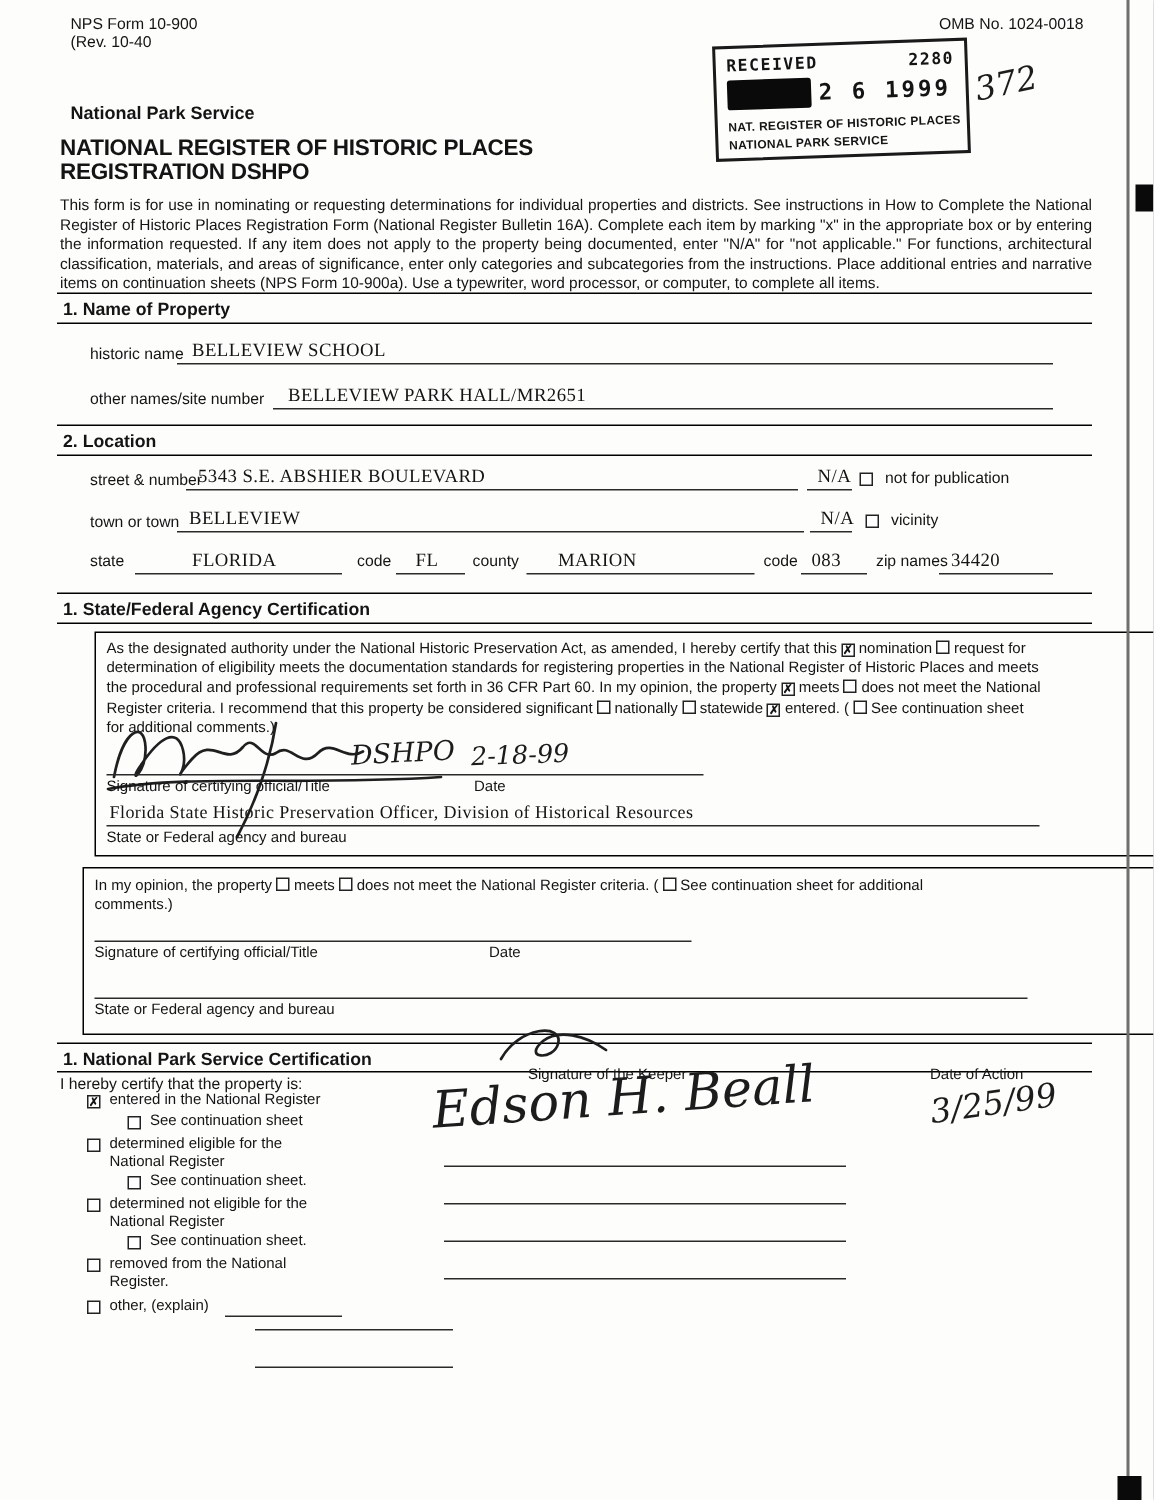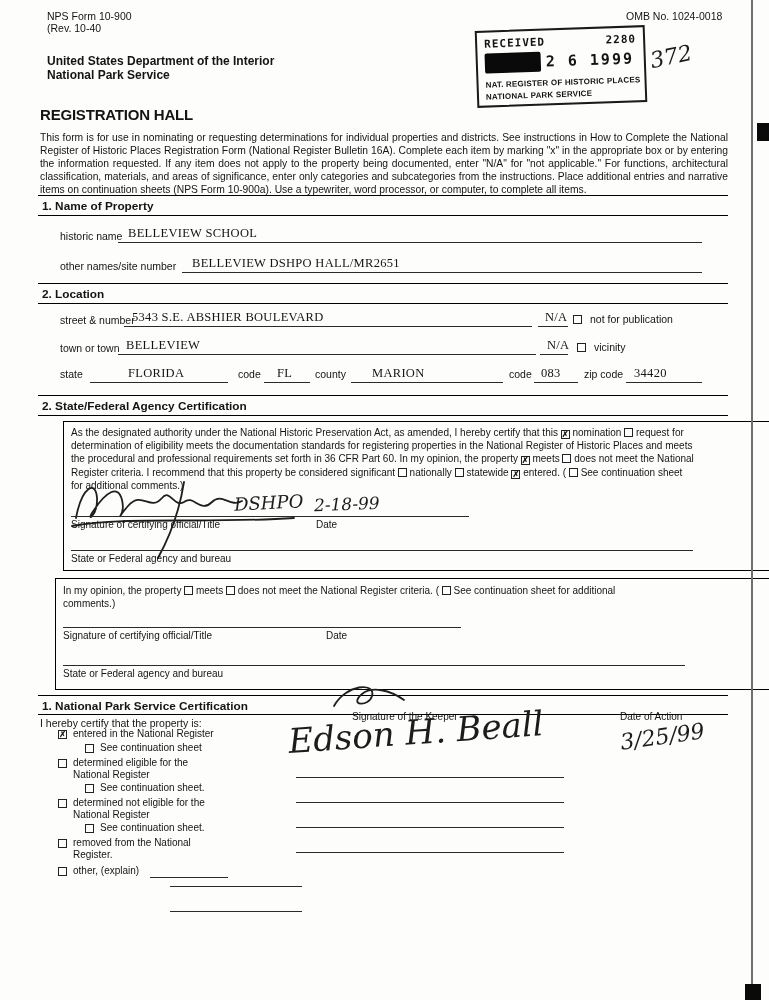--- a/index.html
+++ b/index.html
@@ -29,23 +29,23 @@
   .sigsvg { stroke:#1f1f1f; stroke-width:1.8; fill:none; stroke-linecap:round; }
 </style>
 </head>
 <body>
 
 <div class="page">
 
   <div class="abs small" style="left:47px;top:10px">NPS Form 10-900</div>
   <div class="abs small" style="left:47px;top:22px">(Rev. 10-40</div>
   <div class="abs small" style="left:626px;top:10px">OMB No. 1024-0018</div>
-  <div class="abs bold" style="left:47px;top:54px;font-size:12px">United States Department of the Interior</div>
   <div class="abs bold" style="left:47px;top:68px;font-size:12px">National Park Service</div>
-  <div class="abs bold" style="left:40px;top:106px;font-size:15px;letter-spacing:-.2px">REGISTRATION HALL</div>
+  <div class="abs bold" style="left:40px;top:90px;font-size:15px;letter-spacing:-.2px">NATIONAL REGISTER OF HISTORIC PLACES</div>
+  <div class="abs bold" style="left:40px;top:106px;font-size:15px;letter-spacing:-.2px">REGISTRATION DSHPO</div>
 
   <div class="abs stamp" style="left:476px;top:28px;width:170px">
     <div class="stamp-row1">
       <span>RECEIVED</span>
       <span>2280</span>
     </div>
     <div class="stamp-row2">
       <span class="blob"></span>
       <span class="stamp-date">2 6 1999</span>
     </div>
@@ -58,21 +58,21 @@
 
   <div class="abs secline" style="left:38px;top:195px;width:690px"></div>
   <div class="abs sechead" style="left:42px;top:199px">1. Name of Property</div>
   <div class="abs botline" style="left:38px;top:215px;width:690px"></div>
 
   <div class="abs small" style="left:60px;top:230px">historic name</div>
   <div class="abs typed" style="left:128px;top:226px">BELLEVIEW SCHOOL</div>
   <div class="abs uline" style="left:118px;top:242px;width:584px"></div>
 
   <div class="abs small" style="left:60px;top:260px">other names/site number</div>
-  <div class="abs typed" style="left:192px;top:256px">BELLEVIEW DSHPO HALL/MR2651</div>
+  <div class="abs typed" style="left:192px;top:256px">BELLEVIEW PARK HALL/MR2651</div>
   <div class="abs uline" style="left:182px;top:272px;width:520px"></div>
 
   <div class="abs secline" style="left:38px;top:283px;width:690px"></div>
   <div class="abs sechead" style="left:42px;top:287px">2. Location</div>
   <div class="abs botline" style="left:38px;top:303px;width:690px"></div>
 
   <div class="abs small" style="left:60px;top:314px">street &amp; number</div>
   <div class="abs typed" style="left:132px;top:310px">5343  S.E. ABSHIER BOULEVARD</div>
   <div class="abs uline" style="left:124px;top:326px;width:408px"></div>
   <div class="abs typed" style="left:545px;top:310px">N/A</div>
@@ -97,26 +97,26 @@
   <div class="abs typed" style="left:128px;top:366px">FLORIDA</div>
   <div class="abs small" style="left:238px;top:368px">code</div>
   <div class="abs uline" style="left:264px;top:382px;width:46px"></div>
   <div class="abs typed" style="left:277px;top:366px">FL</div>
   <div class="abs small" style="left:315px;top:368px">county</div>
   <div class="abs uline" style="left:351px;top:382px;width:152px"></div>
   <div class="abs typed" style="left:372px;top:366px">MARION</div>
   <div class="abs small" style="left:509px;top:368px">code</div>
   <div class="abs uline" style="left:534px;top:382px;width:44px"></div>
   <div class="abs typed" style="left:541px;top:366px">083</div>
-  <div class="abs small" style="left:584px;top:368px">zip code</div>
+  <div class="abs small" style="left:584px;top:368px">zip names</div>
   <div class="abs uline" style="left:626px;top:382px;width:76px"></div>
   <div class="abs typed" style="left:634px;top:366px">34420</div>
 
   <div class="abs secline" style="left:38px;top:395px;width:690px"></div>
-  <div class="abs sechead" style="left:42px;top:399px">2. State/Federal Agency Certification</div>
+  <div class="abs sechead" style="left:42px;top:399px">1. State/Federal Agency Certification</div>
   <div class="abs botline" style="left:38px;top:415px;width:690px"></div>
 
   <div class="abs boxed" style="left:63px;top:421px;width:768px;height:150px">
     <p class="abs cert" style="left:7px;top:4px;width:624px">
       <span>As the designated authority under the National Historic Preservation Act, as amended, I hereby certify that this</span>
       <span class="cb"><i>✗</i></span>
       <span>nomination</span>
       <span class="cb"><i></i></span>
       <span>request for determination of eligibility meets the documentation standards for registering properties in the National Register of Historic Places and meets the procedural and professional requirements set forth in 36 CFR Part 60. In my opinion, the property</span>
       <span class="cb"><i>✗</i></span>
@@ -138,20 +138,21 @@
       <path class="sigsvg" d="M6,52 C60,42 140,50 228,44"></path>
       <path class="sigsvg" d="M118,8 C114,34 104,62 92,84"></path>
     </svg>
     <div class="abs hw" style="left:170px;top:70px;font-size:18px;transform:rotate(-3deg)">DSHPO</div>
     <div class="abs hw" style="left:250px;top:72px;font-size:17px;transform:rotate(-2deg)">2-18-99</div>
 
     <div class="abs uline" style="left:7px;top:94px;width:398px"></div>
     <div class="abs tiny" style="left:7px;top:97px">Signature of certifying official/Title</div>
     <div class="abs tiny" style="left:252px;top:97px">Date</div>
 
+    <div class="abs typed" style="left:9px;top:112px;font-size:12px">Florida State Historic Preservation Officer, Division of Historical Resources</div>
     <div class="abs uline" style="left:7px;top:128px;width:622px"></div>
     <div class="abs tiny" style="left:7px;top:131px">State or Federal agency and bureau</div>
   </div>
 
   <div class="abs boxed" style="left:55px;top:578px;width:716px;height:112px">
     <p class="abs cert" style="left:7px;top:5px;width:600px">
       <span>In my opinion, the property</span>
       <span class="cb"><i></i></span>
       <span>meets</span>
       <span class="cb"><i></i></span>

